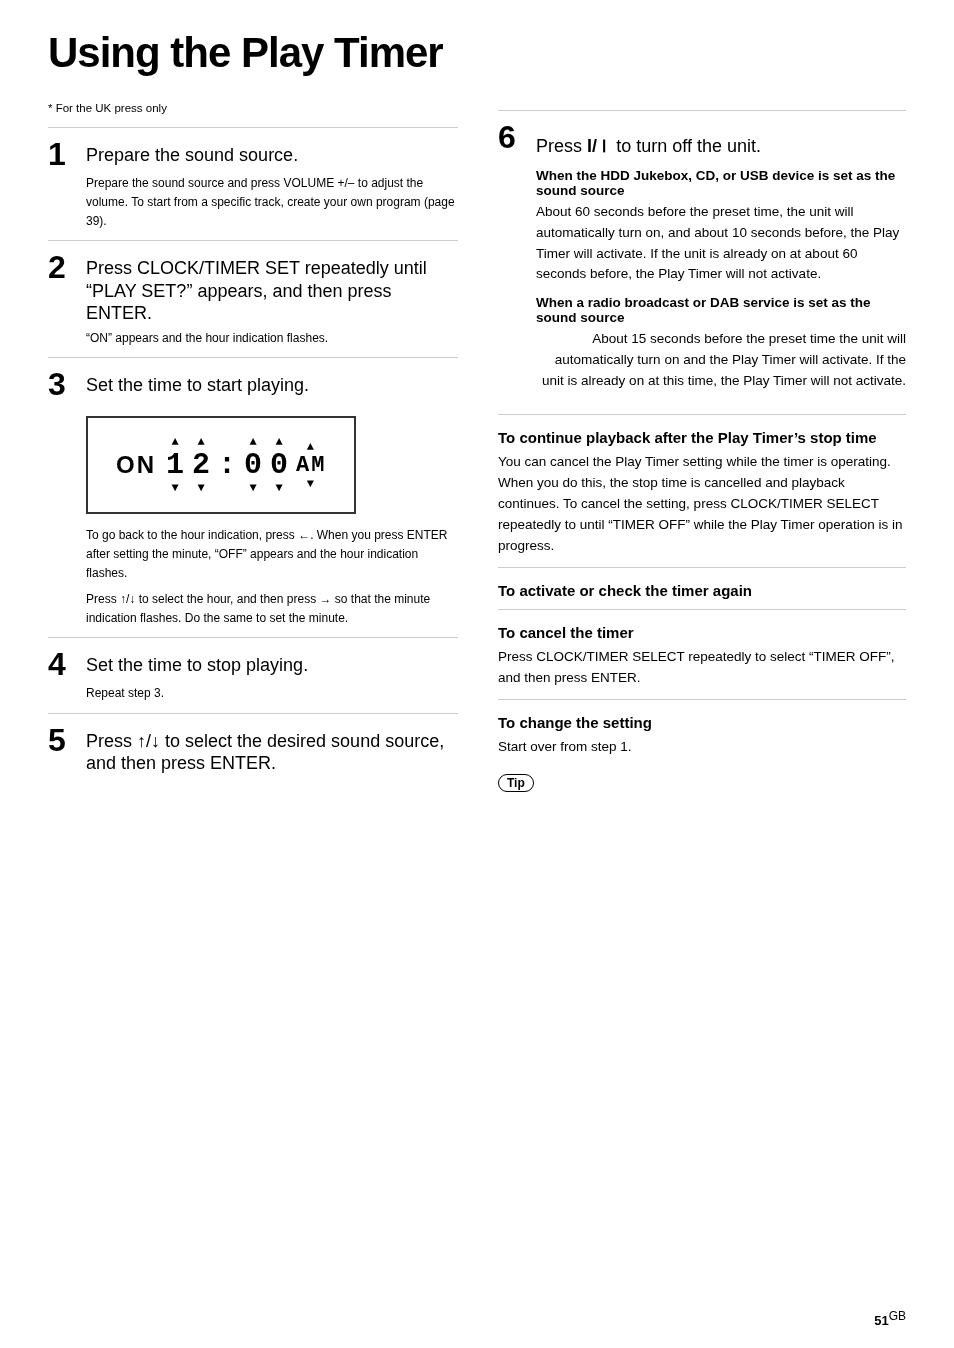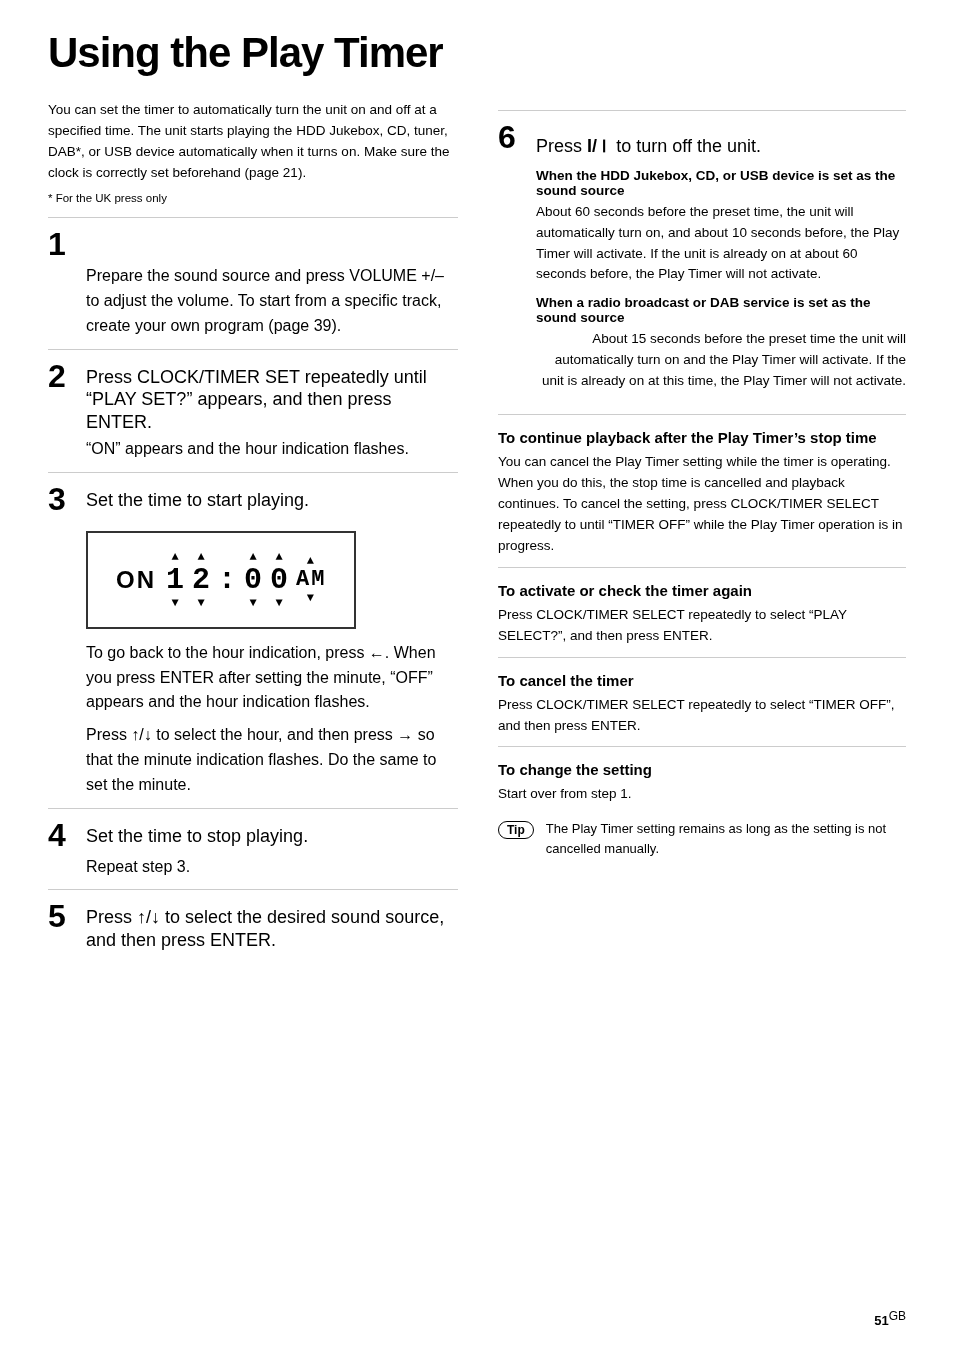--- a/index.html
+++ b/index.html
@@ -62,21 +62,21 @@
       line-height: 1;
       min-width: 28px;
     }
     .step-title {
       font-size: 18px;
       font-weight: 400;
       line-height: 1.25;
       padding-top: 6px;
     }
     .step-body {
-      font-size: 16px;
+      font-size: 12px;
       line-height: 1.55;
       margin-left: 38px;
       margin-bottom: 8px;
     }
     .display-box {
       border: 2px solid #333;
       display: inline-flex;
       align-items: center;
       justify-content: space-between;
       padding: 18px 28px;
@@ -141,21 +141,21 @@
     }
     .section-heading {
       font-size: 15px;
       font-weight: 700;
       margin-top: 14px;
       margin-bottom: 6px;
     }
     .tip-box {
       display: flex;
       align-items: flex-start;
-      gap: 12px;
+      gap: 4px;
       margin-top: 10px;
     }
     .tip-label {
       border: 1.5px solid #000;
       border-radius: 50px;
       padding: 1px 8px;
       font-size: 12px;
       font-weight: 700;
       white-space: nowrap;
       margin-top: 2px;
@@ -180,28 +180,28 @@
     .arr-down::before { content: '▼'; font-size: 12px; }
   </style>
 </head>
 <body>
 
 <h1 class="page-title">Using the Play Timer</h1>
 
 <div class="two-col">
 
   <div class="col-left">
-    <p class="intro-text">You can set the timer to automatically turn the unit on and off at a specified time. The unit starts playing the HDD Jukebox, CD, tuner, DAB*, or USB device automatically when it turns on. Make sure the clock is correctly set beforehand (page 21).</p>
     <p class="footnote">* For the UK press only</p>
 
     <hr class="divider">
 
     <div class="step-block">
       <div class="step-header">
         <span class="step-number">1</span>
+        <span class="step-title">Prepare the sound source.</span>
       </div>
       <p class="step-body">Prepare the sound source and press VOLUME +/– to adjust the volume. To start from a specific track, create your own program (page 39).</p>
     </div>
 
     <hr class="divider">
 
     <div class="step-block">
       <div class="step-header">
         <span class="step-number">2</span>
         <span class="step-title">Press CLOCK/TIMER SET repeatedly until “PLAY SET?” appears, and then press ENTER.</span>
@@ -299,33 +299,31 @@
     </div>
 
     <div style="margin-top:22px;">
 
       <hr class="divider">
       <p class="section-heading">To continue playback after the Play Timer’s stop time</p>
       <p style="font-size:13.5px;line-height:1.55;margin-bottom:10px;">You can cancel the Play Timer setting while the timer is operating. When you do this, the stop time is cancelled and playback continues. To cancel the setting, press CLOCK/TIMER SELECT repeatedly to until “TIMER OFF” while the Play Timer operation is in progress.</p>
 
       <hr class="divider">
       <p class="section-heading">To activate or check the timer again</p>
-      <p style="font-size:13.5px;line-height:1.55;margin-bottom:10px;">Press CLOCK/TIMER SELECT repeatedly to select “PLAY SELECT?”, and then press ENTER.</p>
 
       <hr class="divider">
       <p class="section-heading">To cancel the timer</p>
       <p style="font-size:13.5px;line-height:1.55;margin-bottom:10px;">Press CLOCK/TIMER SELECT repeatedly to select “TIMER OFF”, and then press ENTER.</p>
 
       <hr class="divider">
       <p class="section-heading">To change the setting</p>
       <p style="font-size:13.5px;line-height:1.55;margin-bottom:14px;">Start over from step 1.</p>
 
       <div class="tip-box">
         <span class="tip-label">Tip</span>
-        <p class="tip-text">The Play Timer setting remains as long as the setting is not cancelled manually.</p>
       </div>
     </div>
   </div>
 </div>
 
 <div class="page-num">
   <span>51</span><sup>GB</sup>
 </div>
 
 </body></html>

